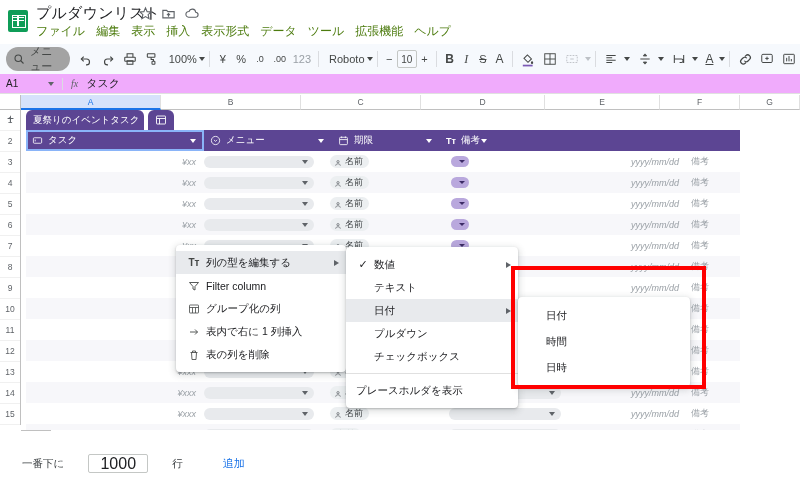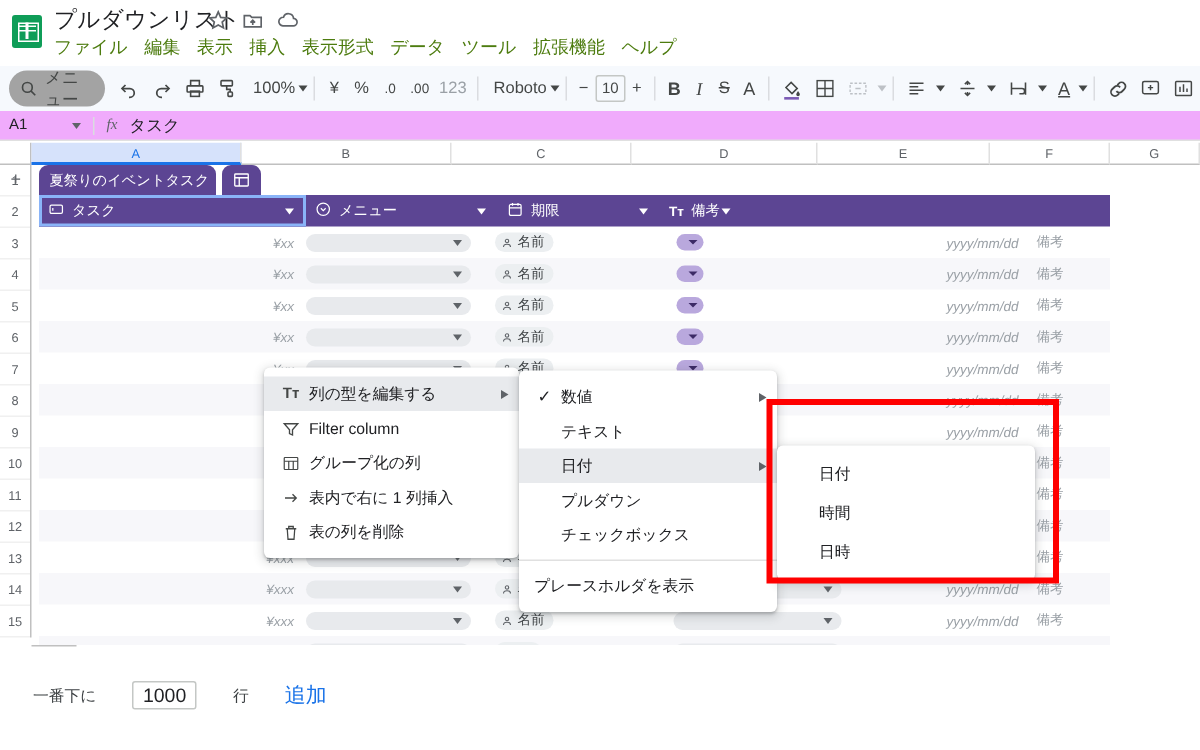--- a/index.html
+++ b/index.html
@@ -145,22 +145,22 @@
   
   .hl-rect {
     position:absolute; left:511px; top:171px; width:195px; height:123px;
     border:4px solid #ff0000; z-index:60; pointer-events:none;
   }
 
   
   .bottombar { position:absolute; left:0; top:430px; width:800px; height:70px; background:#fff; }
   .bb-inner { position:absolute; left:22px; top:24px; display:flex; align-items:center; gap:24px; }
   .bb-t { font-size:10.5px; color:#3c4043; }
-  .bb-box { width:43px; height:19px; border:1px solid #c4c7c5; border-radius:2px; font-size:13px; color:#202124; display:flex; align-items:center; justify-content:center; }
-  .bb-link { font-size:14px; color:#1a73e8; }
+  .bb-box { width:60px; height:19px; border:1px solid #c4c7c5; border-radius:2px; font-size:16px; color:#202124; display:flex; align-items:center; justify-content:center; }
+  .bb-link { font-size:11px; color:#1a73e8;margin-left:16px; }
   .sheetline { position:absolute; left:21px; top:0; width:30px; height:1px; background:#c0c0c0; }
 </style>
 </head>
 <body>
 
 <div id="app">
 
   <div class="titlebar">
     <div class="doc-icon">
         <i></i>

